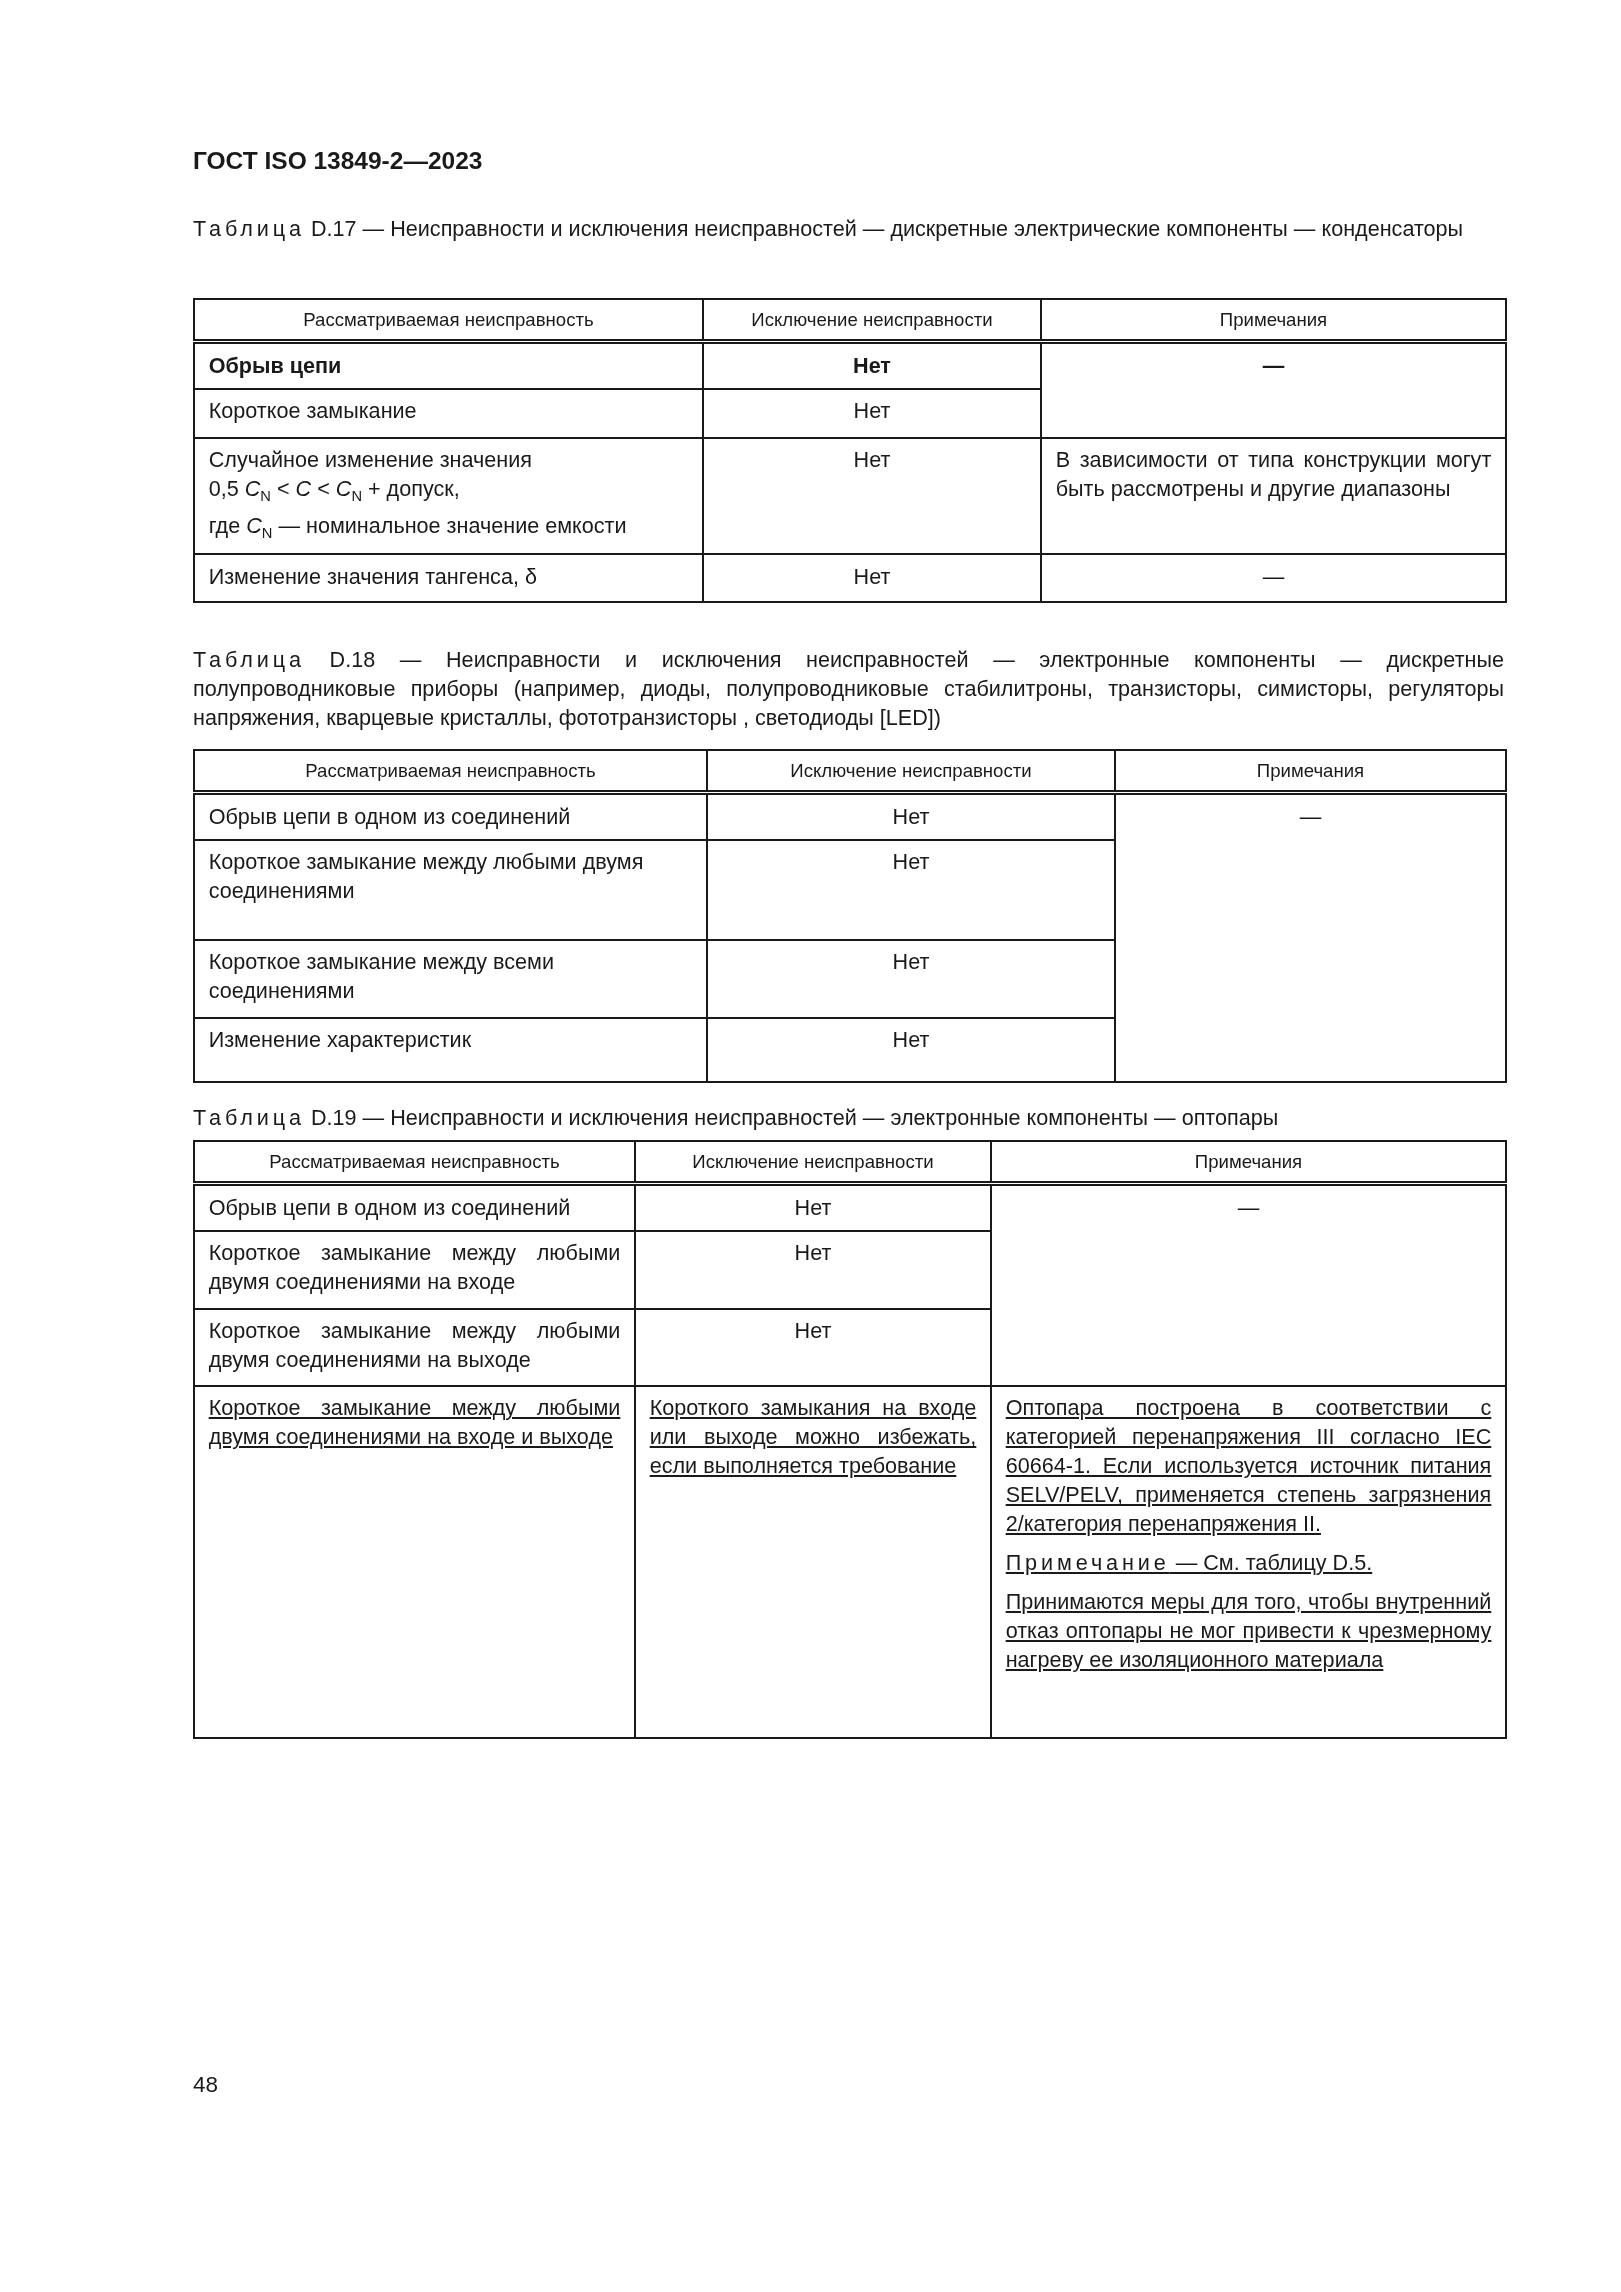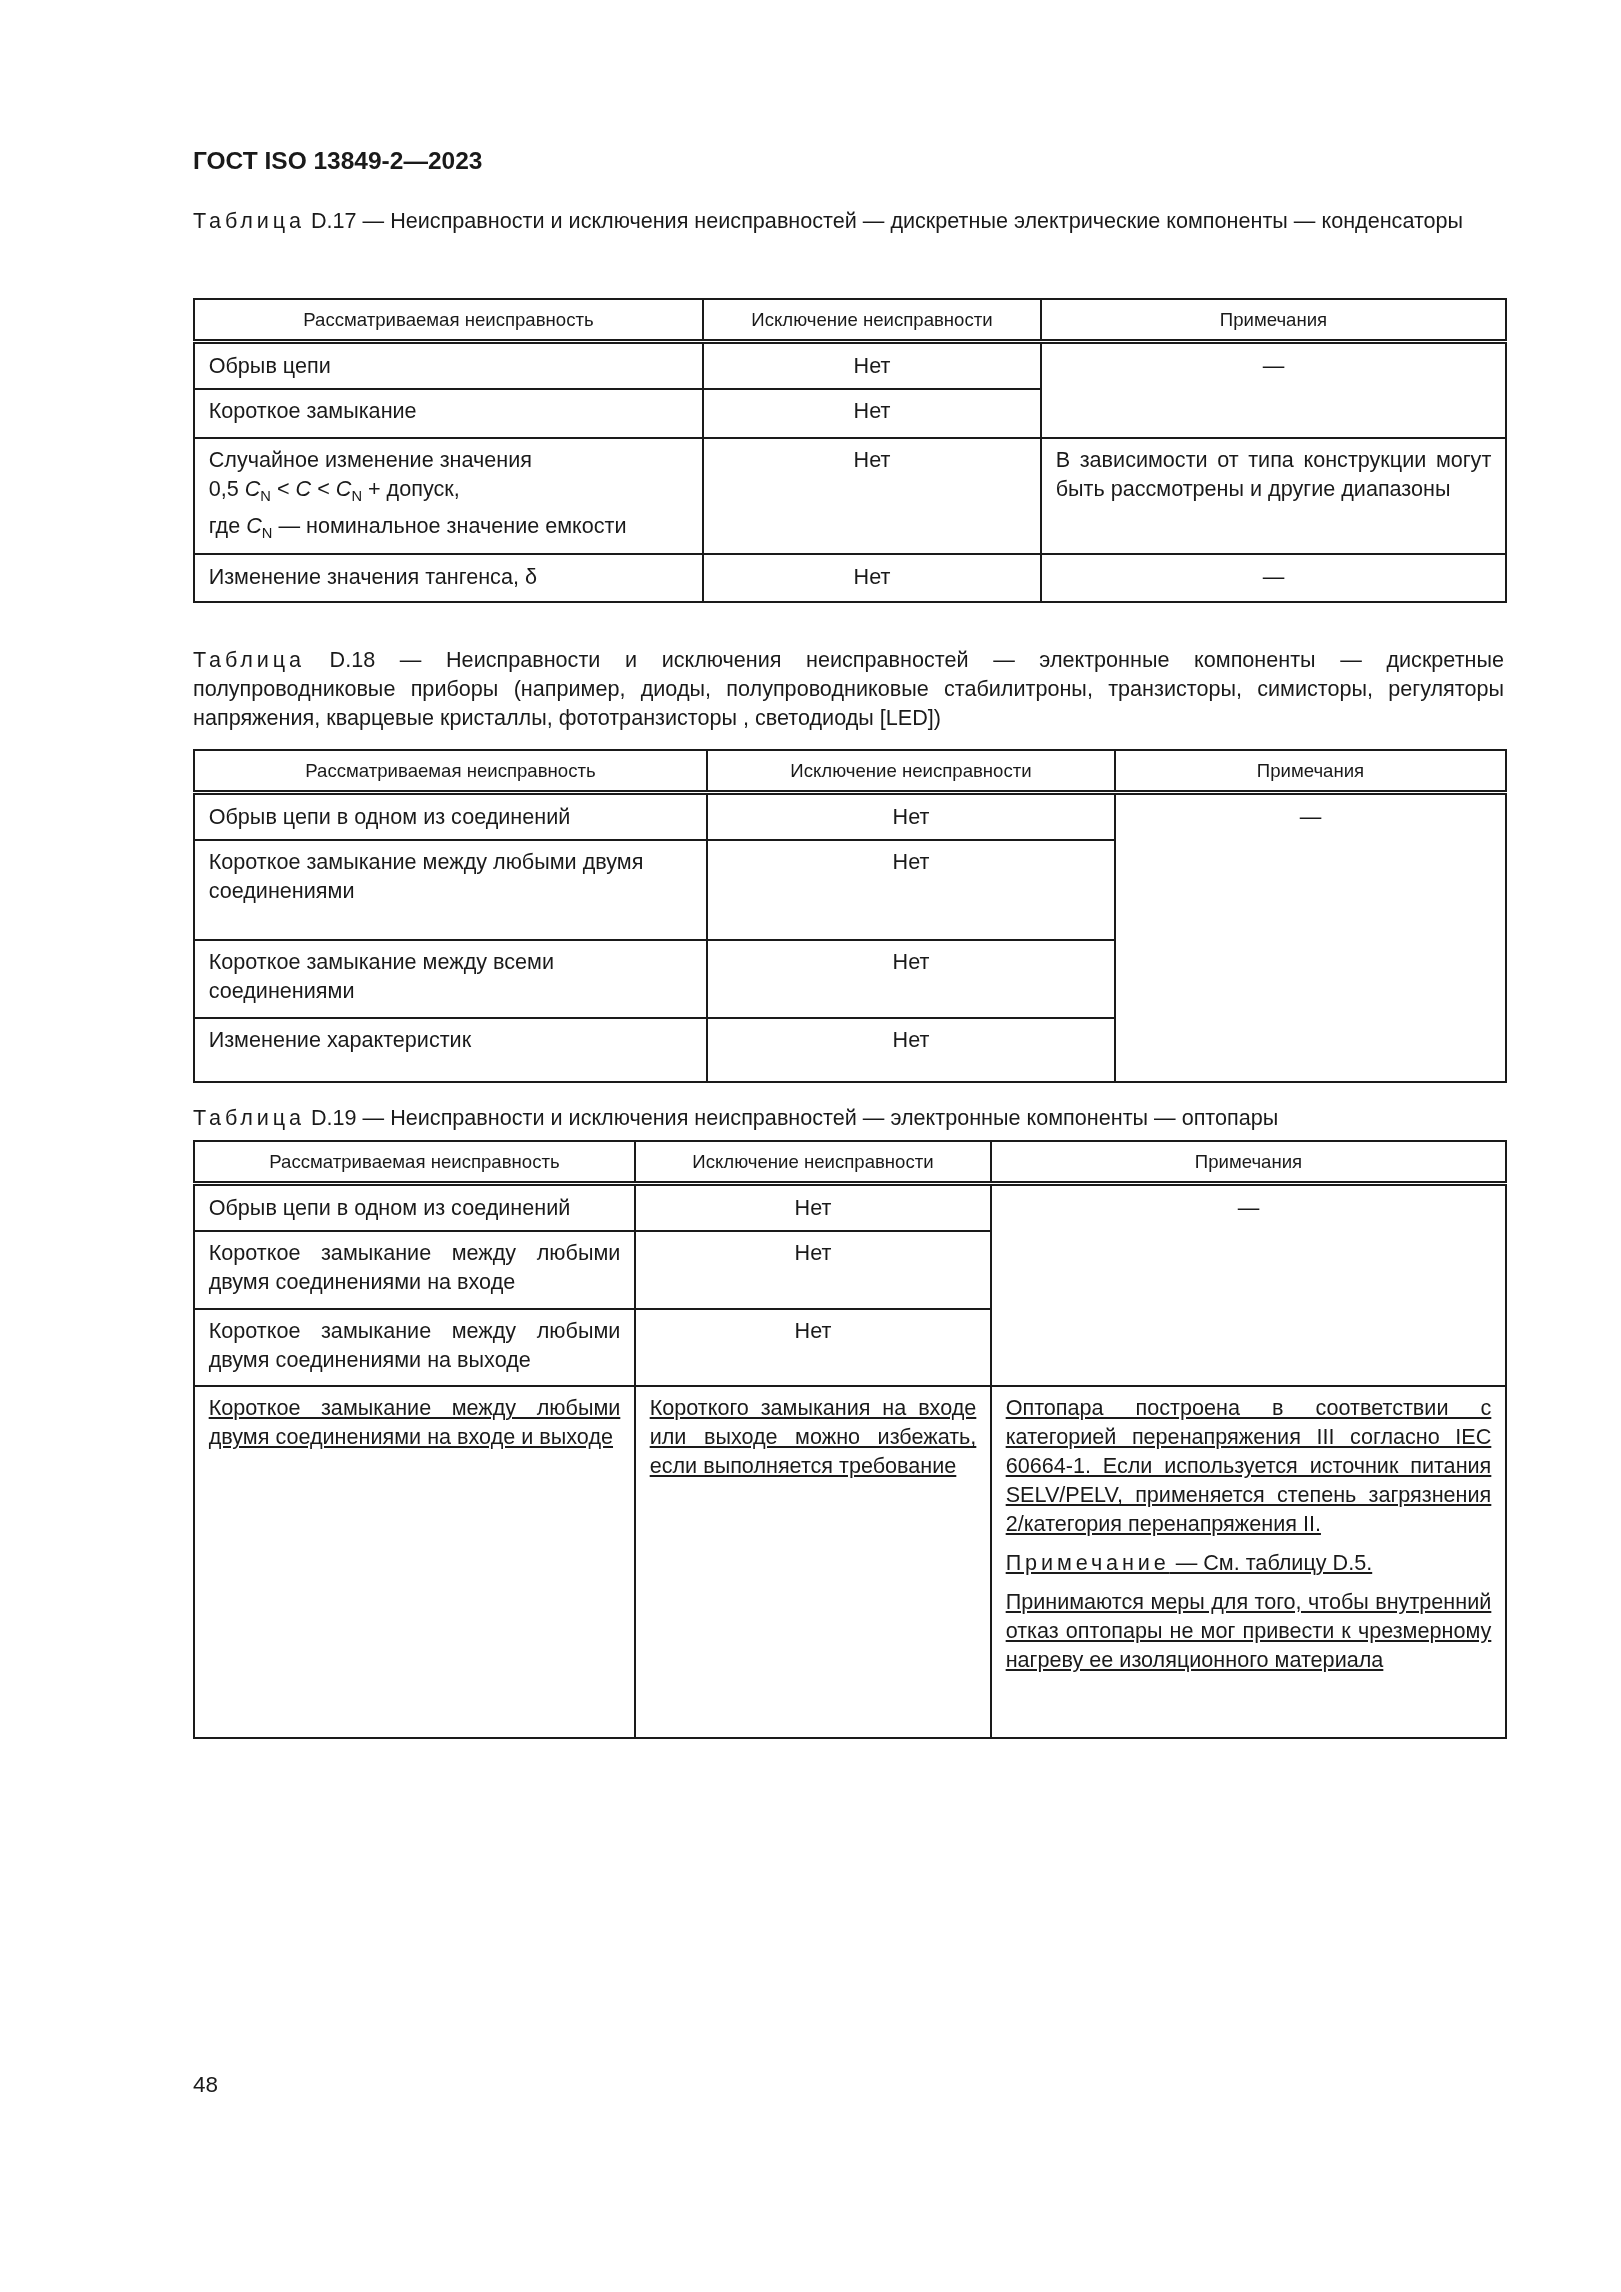--- a/index.html
+++ b/index.html
@@ -19,35 +19,35 @@
   .note-sp { letter-spacing:3.9px; }
   .para { margin:0 0 9.8px 0; }
   .para:last-child { margin-bottom:0; }
   .page-number { position:absolute; left:193px; top:2072px; font-size:22.5px; }
 </style>
 </head>
 <body>
 
 <div class="doc-title">ГОСТ ISO 13849-2—2023</div>
 
-<div class="caption" style="top:206px;"><span class="spaced">Таблица</span><span> D.17 — Неисправности и исключения неисправностей — дискретные электрические компоненты — конденсаторы</span></div>
+<div class="caption" style="top:214px;"><span class="spaced">Таблица</span><span> D.17 — Неисправности и исключения неисправностей — дискретные электрические компоненты — конденсаторы</span></div>
 
 <table class="t" style="top:298px; width:1311px;">
   <colgroup>
       <col style="width:509px">
       <col style="width:338px">
       <col style="width:465px">
     </colgroup>
   <tbody>
       <tr>
     <th>Рассматриваемая неисправность</th>
     <th>Исключение неисправности</th>
     <th>Примечания</th>
   </tr>
-  <tr style="height:47px;">
+  <tr style="height:47px;font-weight:bold;">
     <td>Обрыв цепи</td>
     <td class="c">Нет</td>
     <td class="c" rowspan="2">—</td>
   </tr>
   <tr style="height:49px;">
     <td>Короткое замыкание</td>
     <td class="c">Нет</td>
   </tr>
   <tr style="height:108px;">
     <td>

